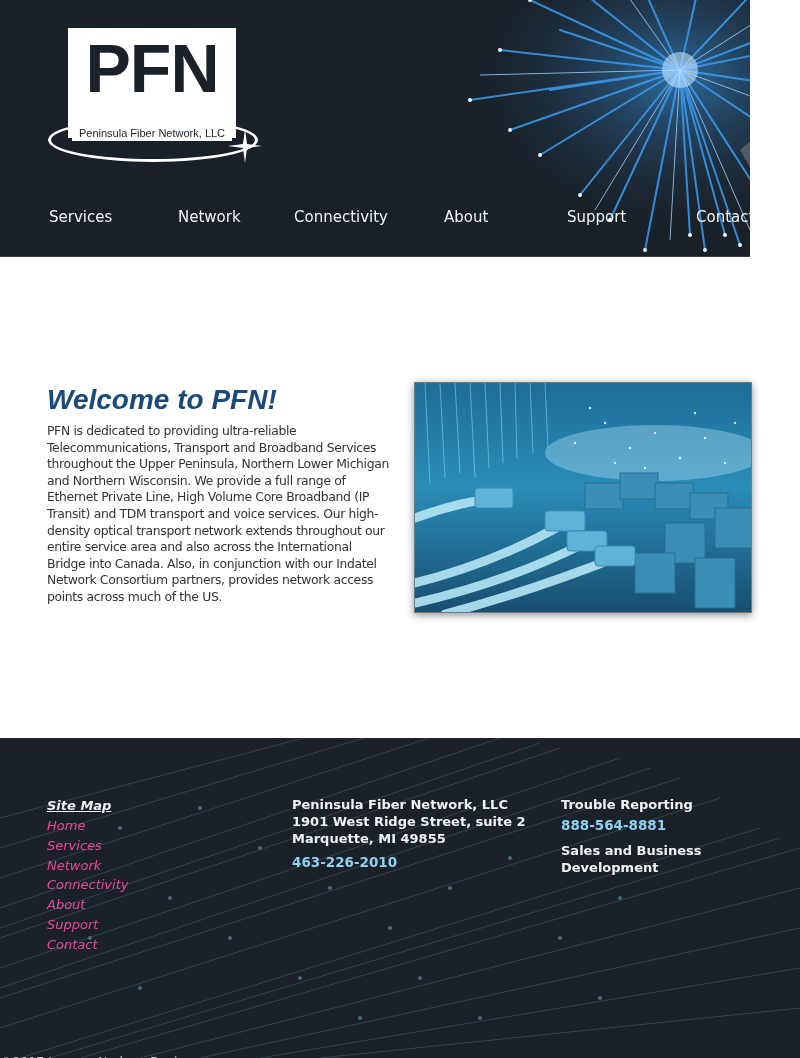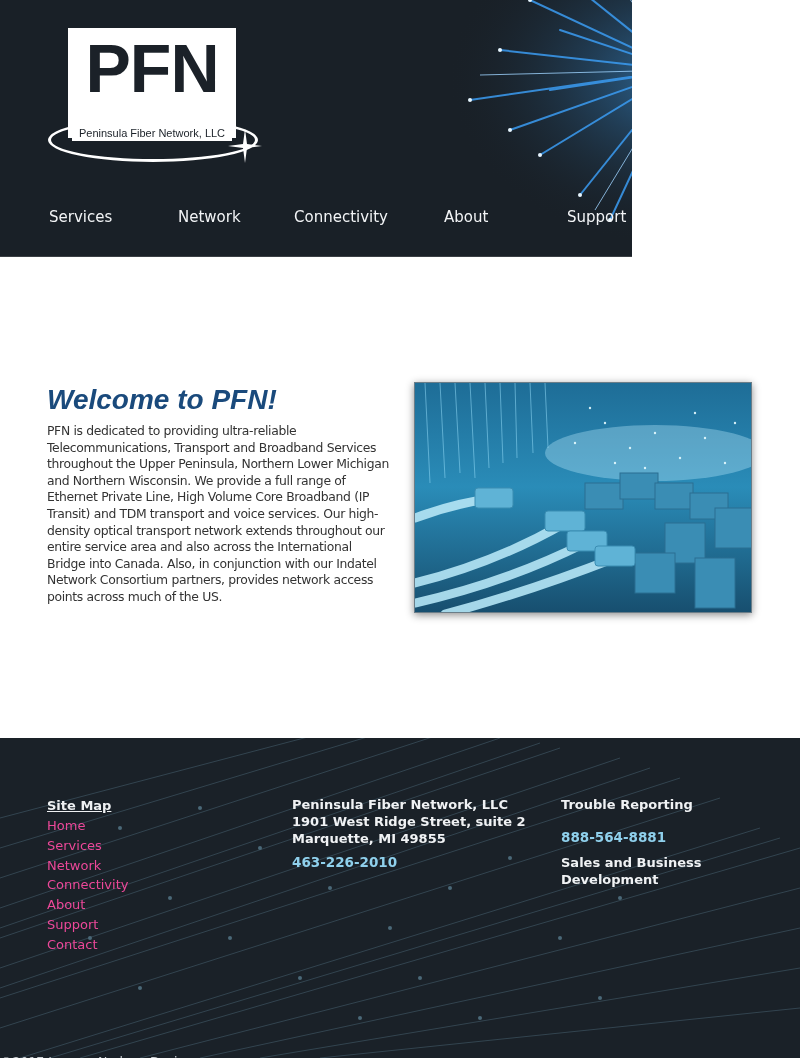--- a/index.html
+++ b/index.html
@@ -1,20 +1,20 @@
 <!DOCTYPE html>
 <html><head>
 <meta charset="utf-8">
 <style>
   * { box-sizing: border-box; margin: 0; padding: 0; }
   html, body { width: 800px; height: 1058px; background: #fff; overflow: hidden; }
   body { font-family: "DejaVu Sans", "Liberation Sans", sans-serif; position: relative; }
 
   
-  .header { position: absolute; left: 0; top: 0; width: 632px; height: 257px; background: #192027; overflow: hidden; border-bottom: 1px solid #3a3f44; }
+  .header { position: absolute; left: 0; top: 0; width: 750px; height: 257px; background: #192027; overflow: hidden; border-bottom: 1px solid #3a3f44; }
   .burst { position: absolute; left: 440px; top: -20px; width: 380px; height: 280px; }
   .logo { position: absolute; left: 46px; top: 26px; width: 220px; height: 145px; }
   .logo-box { position: absolute; left: 22px; top: 2px; width: 168px; height: 110px; background: #fff; }
   .logo-pfn { position: absolute; left: 22px; top: 2px; width: 168px; text-align: center; font-family: "Liberation Sans", sans-serif; font-size: 68px; font-weight: bold; color: #1b2128; letter-spacing: -1px; line-height: 80px; }
   .logo-ellipse { position: absolute; left: 2px; top: 92px; width: 210px; height: 44px; border: 3px solid #fff; border-radius: 50%; }
   .logo-sub { position: absolute; left: 26px; top: 99px; width: 160px; text-align: center; font-family: "Liberation Sans", sans-serif; font-size: 11px; color: #1b2128; background: #fff; line-height: 16px; }
   .logo-star { position: absolute; left: 182px; top: 103px; width: 34px; height: 34px; }
 
   .nav { position: absolute; left: 0; top: 200px; width: 800px; height: 36px; }
   .nav-item { position: absolute; top: 8px; font-size: 15px; color: #f2f4f6; text-decoration: none; white-space: nowrap; }
@@ -22,21 +22,21 @@
   
   .main { position: absolute; left: 0; top: 258px; width: 800px; height: 480px; background: #fff; }
   .welcome-title { position: absolute; left: 47px; top: 126px; font-family: "Liberation Sans", sans-serif; font-size: 28px; font-weight: bold; color: #1a4a7c; font-style: italic; }
   .welcome-body { position: absolute; left: 47px; top: 165px; width: 345px; font-size: 12.4px; line-height: 16.6px; color: #333; letter-spacing: -0.35px; }
   .photo { position: absolute; left: 414px; top: 124px; width: 338px; height: 231px; border: 1px solid #6a7d88; box-shadow: 0 2px 8px rgba(0,0,0,0.45); overflow: hidden; }
 
   
   .footer { position: absolute; left: 0; top: 738px; width: 800px; height: 320px; background: #1a2128; overflow: hidden; }
   .footer-bg { position: absolute; left: 0; top: 0; width: 800px; height: 320px; }
   .col { position: absolute; top: 58px; }
-  .col1 { left: 47px; }
+  .col1 { left: 47px; font-style: italic; }
   .col2 { left: 292px; }
   .col3 { left: 561px; }
   .sm-title { display: block; font-size: 13px; font-weight: bold; color: #eef0f2; text-decoration: underline; line-height: 20px; }
   .sm-link { display: block; font-size: 13px; color: #ec4899; line-height: 19.8px; text-decoration: none; }
   .addr { font-size: 13px; color: #f0f2f4; line-height: 17px; font-weight: bold; }
   .phone { display: block; font-size: 13.5px; color: #8fd0ec; line-height: 18px; font-weight: bold; text-decoration: none; }
   .contact-label { font-size: 13px; color: #f0f2f4; font-weight: bold; line-height: 17px; }
   .copyright { position: absolute; left: 0; top: 292px; width: 800px; text-align: left; font-size: 12.5px; color: #c8ccd0; margin-top: 24px; }
 </style>
 </head>
@@ -249,18 +249,18 @@
 
   <div class="col col2">
     <div class="addr">Peninsula Fiber Network, LLC</div>
     <div class="addr">1901 West Ridge Street, suite 2</div>
     <div class="addr">Marquette, MI 49855</div>
     <a class="phone" style="margin-top:6px">463-226-2010</a>
   </div>
 
   <div class="col col3">
     <div class="contact-label">Trouble Reporting</div>
-    <a class="phone" style="margin-top:15px">888-564-8881</a>
+    <a class="phone" style="margin-top:3px">888-564-8881</a>
     <div class="contact-label" style="margin-top:8px">Sales and Business Development</div>
   </div>
 
   <div class="copyright">©2017 Leanne Nedeau Design</div>
 </div>
 
 </body></html>

